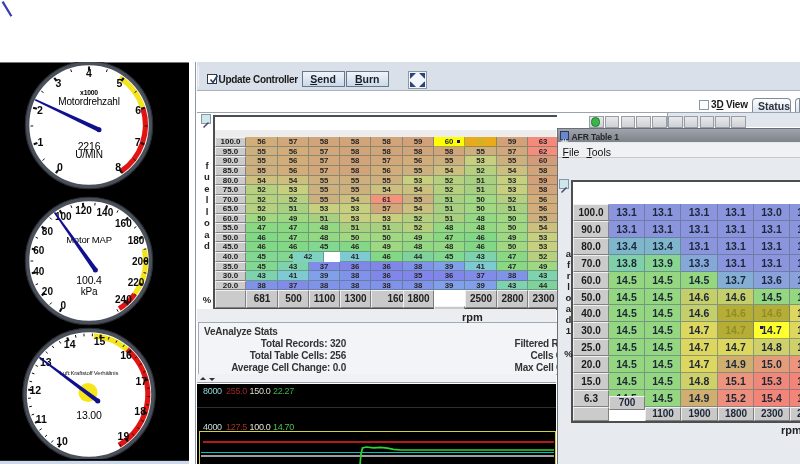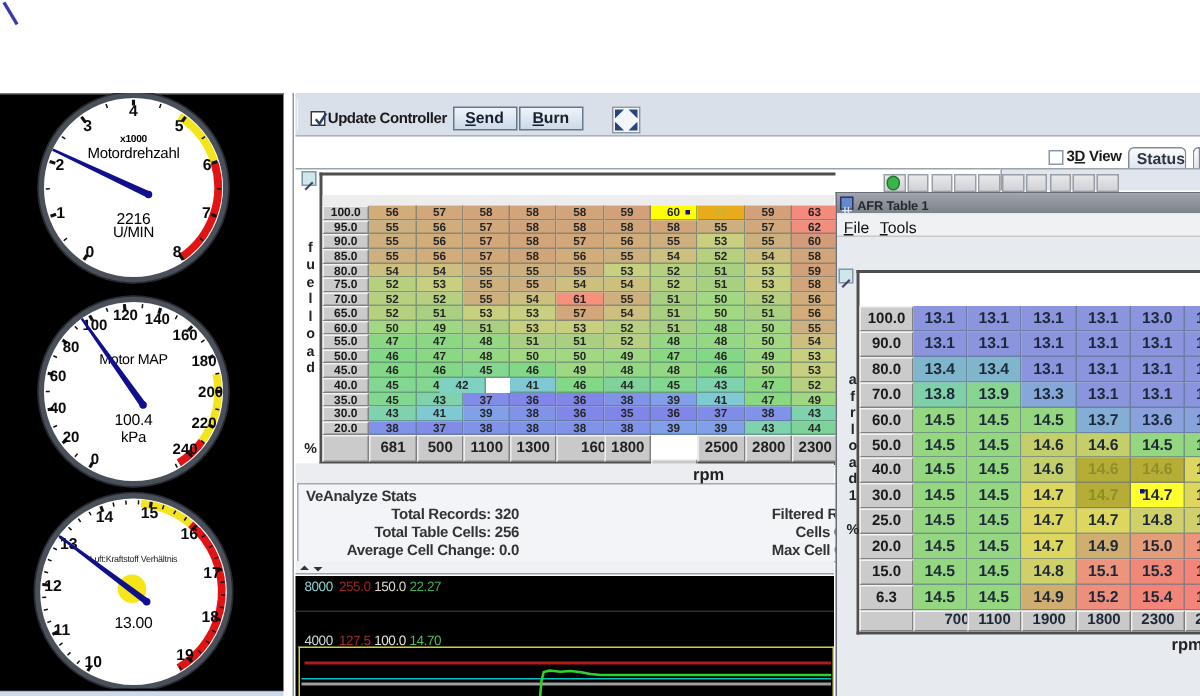--- a/index.html
+++ b/index.html
@@ -538,21 +538,21 @@
 <div class="ac" style="left:754px;top:373px;width:36px;height:17px;background:#f0887a">15.3</div>
 <div class="ac" style="left:790px;top:373px;width:36px;height:17px;background:#f28478">15.4</div>
 <div class="ah" style="left:573px;top:390px;width:36px;height:17px">6.3</div>
 <div class="ac" style="left:609px;top:390px;width:36px;height:17px;background:#95d681">14.5</div>
 <div class="ac" style="left:645px;top:390px;width:36px;height:17px;background:#95d681">14.5</div>
 <div class="ac" style="left:681px;top:390px;width:37px;height:17px;background:#cfae70">14.9</div>
 <div class="ac" style="left:718px;top:390px;width:36px;height:17px;background:#ee8e7c">15.2</div>
 <div class="ac" style="left:754px;top:390px;width:36px;height:17px;background:#f28478">15.4</div>
 <div class="ac" style="left:790px;top:390px;width:36px;height:17px;background:#f28478">15.5</div>
 <div class="ah" style="left:573px;top:407px;width:36px;height:14px"></div>
-<div class="axh" style="left:609px;top:407px;width:58px;height:14px">700</div>
+<div class="axh" style="left:609px;top:396px;width:36px;height:14px">700</div>
 <div class="axh" style="left:645px;top:407px;width:36px;height:14px">1100</div>
 <div class="axh" style="left:681px;top:407px;width:37px;height:14px">1900</div>
 <div class="axh" style="left:718px;top:407px;width:36px;height:14px">1800</div>
 <div class="axh" style="left:754px;top:407px;width:36px;height:14px">2300</div>
 <div class="axh" style="left:790px;top:407px;width:36px;height:14px">2800</div>
 <div class="alt" style="top:248.0px">a</div>
 <div class="alt" style="top:259.0px">f</div>
 <div class="alt" style="top:270.0px">r</div>
 <div class="alt" style="top:281.0px">l</div>
 <div class="alt" style="top:292.0px">o</div>

